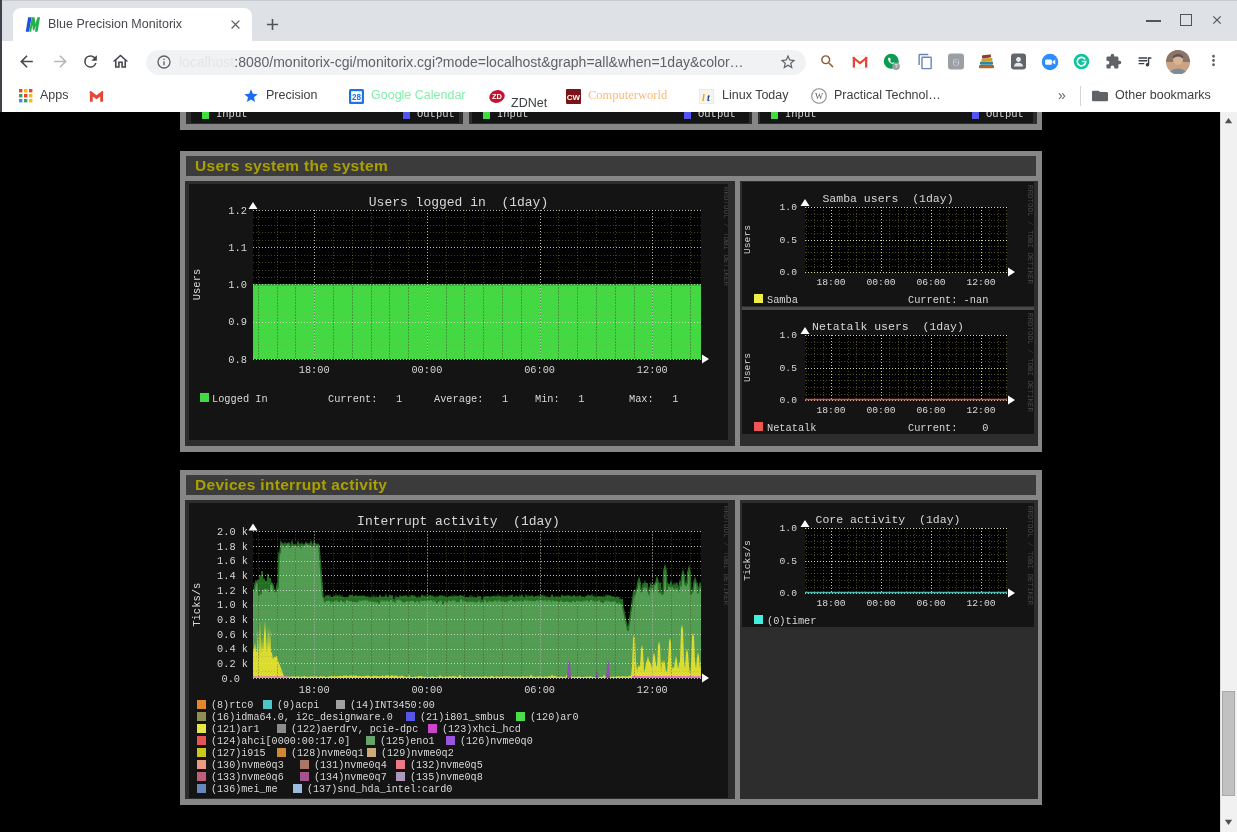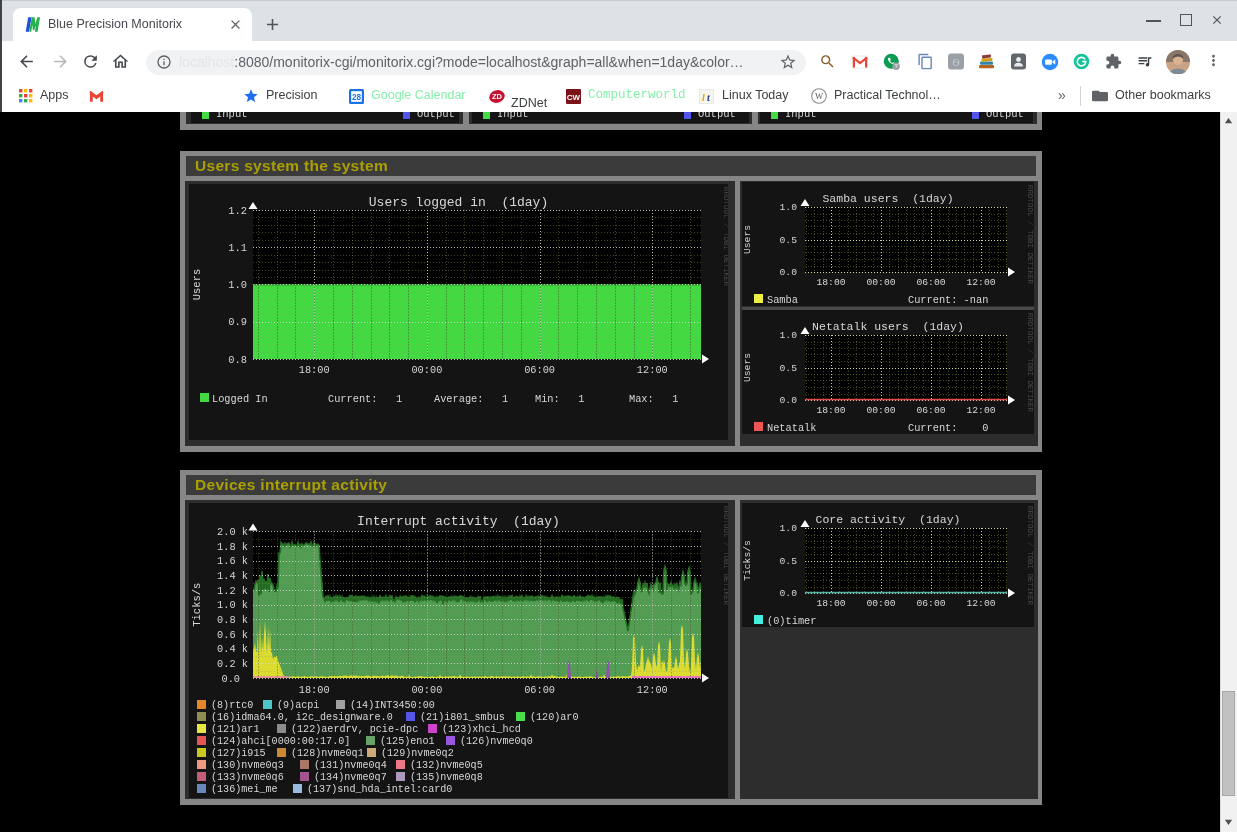--- a/index.html
+++ b/index.html
@@ -137,21 +137,21 @@
 <div class="abs" style="left:371px;top:88px;font-size:12.5px;color:#86efac;font-family:'Liberation Sans',sans-serif;white-space:nowrap;">Google Calendar</div>
 <svg class="abs" style="left:489px;top:89px;" width="16" height="15" viewBox="0 0 16 15">
       <ellipse cx="8" cy="7.5" rx="7.8" ry="6.2" fill="#c41230" transform="rotate(-18 8 7.5)"></ellipse>
       <text x="8" y="10.4" font-size="7.5" fill="#fff" text-anchor="middle" font-family="Liberation Sans" font-weight="bold">ZD</text>
     </svg>
 <div class="abs" style="left:511px;top:96px;font-size:12.5px;color:#3c4043;font-family:'Liberation Sans',sans-serif;white-space:nowrap;">ZDNet</div>
 <svg class="abs" style="left:566px;top:89px;" width="15" height="15" viewBox="0 0 15 15">
       <rect width="15" height="15" rx="1" fill="#7a1217"></rect>
       <text x="7.5" y="11" font-size="8" fill="#fff" text-anchor="middle" font-family="Liberation Sans" font-weight="bold">CW</text>
     </svg>
-<div class="abs" style="left:588px;top:88px;font-size:12.5px;color:#86efac;font-family:Liberation Mono, monospace;white-space:nowrap;">Computerworld</div>
+<div class="abs" style="left:588px;top:88px;font-size:12.5px;color:#fdba74;font-family:Liberation Serif, serif;white-space:nowrap;">Computerworld</div>
 <svg class="abs" style="left:699px;top:89px;" width="15" height="15" viewBox="0 0 15 15">
       <rect width="15" height="15" rx="1" fill="#f5f5f0" stroke="#ccc" stroke-width="0.5"></rect>
       <text x="4.5" y="11.5" font-size="10" fill="#f0a500" text-anchor="middle" font-family="Liberation Serif" font-weight="bold" font-style="italic">l</text>
       <text x="9.5" y="11.5" font-size="10" fill="#1a3a8c" text-anchor="middle" font-family="Liberation Serif" font-weight="bold" font-style="italic">t</text>
     </svg>
 <div class="abs" style="left:722px;top:88px;font-size:12.5px;color:#3c4043;font-family:'Liberation Sans',sans-serif;white-space:nowrap;">Linux Today</div>
 <svg class="abs" style="left:811px;top:88px;" width="16" height="16" viewBox="0 0 24 24">
       <circle cx="12" cy="12" r="11" fill="#fff" stroke="#888" stroke-width="1.6"></circle>
       <text x="12" y="17" font-size="13" fill="#555" text-anchor="middle" font-family="Liberation Serif">W</text>
     </svg>

